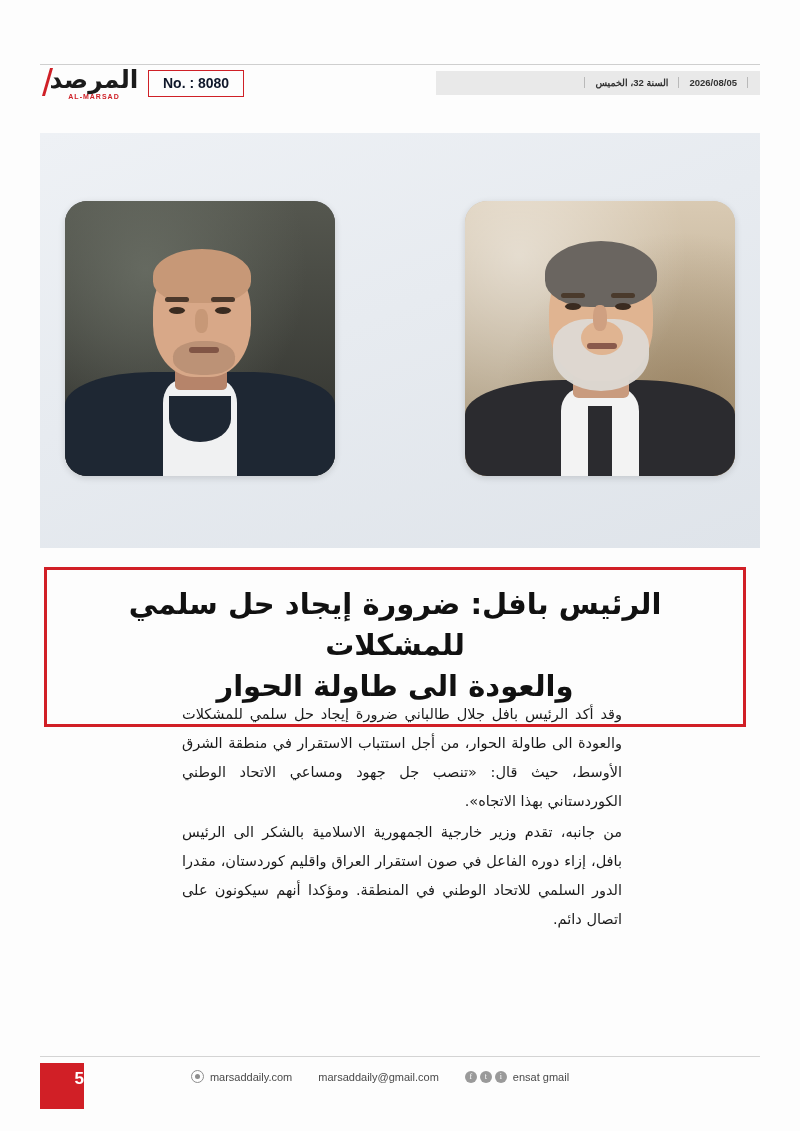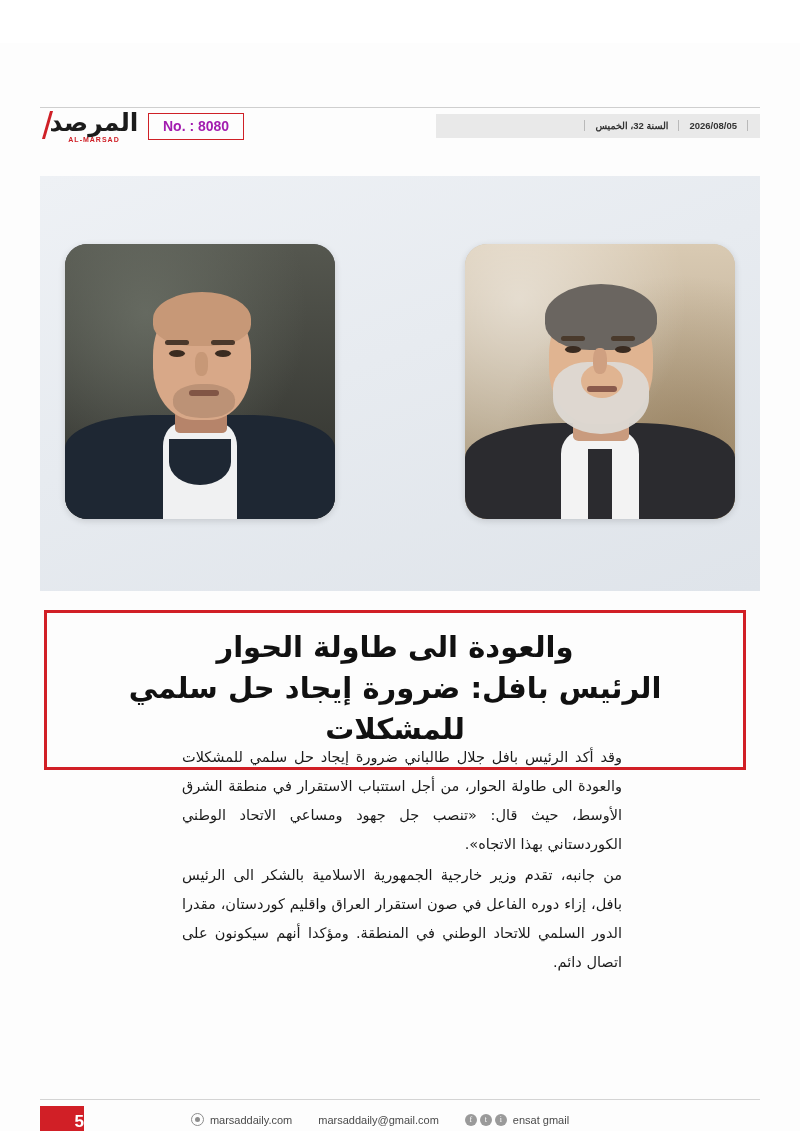--- a/index.html
+++ b/index.html
@@ -12,21 +12,20 @@
     height: 1131px;
     position: relative;
     font-family: "DejaVu Sans", "Liberation Sans", sans-serif;
     overflow: hidden;
   }
 
   .page {
     position: absolute;
     inset: 0;
     background: #fdfdfd;
-    margin-top: 43px;
   }
 
   
   .header {
     position: absolute;
     top: 64px;
     left: 40px;
     right: 40px;
     height: 38px;
   }
@@ -80,21 +79,21 @@
     top: 2px;
     width: 3px;
     height: 28px;
     background: #cf2027;
     transform: skewX(-16deg);
   }
   .issue-box {
     flex: 0 0 auto;
     margin-right: 14px;
     border: 1px solid #cf2027;
-    color: #a21caf;
+    color: #0f172a;
     font-family: "Liberation Sans", sans-serif;
     font-size: 14px;
     font-weight: bold;
     padding: 5px 14px 6px 14px;
     line-height: 1;
     direction: ltr;
   }
   .header-spacer { flex: 1 1 auto; }
   .date-box {
     flex: 0 0 auto;
@@ -342,22 +341,22 @@
         <div class="eye" style="left:150px;top:106px;"></div>
         <div style="position:absolute;left:130px;top:108px;width:13px;height:24px;border-radius:40%;background:#c79877;"></div>
         <div class="mouth" style="left:124px;top:146px;background:#8c5a4a;"></div>
         <div style="position:absolute;left:108px;top:140px;width:62px;height:34px;border-radius:45%;background:rgba(90,70,55,0.22);"></div>
       </div>
     </div>
 
   </div>
 
   <div class="headline-box">
+    <div class="headline-line">الرئيس بافل: ضرورة إيجاد حل سلمي للمشكلات</div>
     <div class="headline-line">والعودة الى طاولة الحوار</div>
-    <div class="headline-line">الرئيس بافل: ضرورة إيجاد حل سلمي للمشكلات</div>
   </div>
 
   <div class="body-col">
     <p>وقد أكد الرئيس بافل جلال طالباني ضرورة إيجاد حل سلمي للمشكلات والعودة الى طاولة الحوار، من أجل استتباب الاستقرار في منطقة الشرق الأوسط، حيث قال: «تنصب جل جهود ومساعي الاتحاد الوطني الكوردستاني بهذا الاتجاه».</p>
     <p>من جانبه، تقدم وزير خارجية الجمهورية الاسلامية بالشكر الى الرئيس بافل، إزاء دوره الفاعل في صون استقرار العراق واقليم كوردستان، مقدرا الدور السلمي للاتحاد الوطني في المنطقة. ومؤكدا أنهم سيكونون على اتصال دائم.</p>
   </div>
 
   <div class="footer-rule"></div>
 
   <div class="page-num">5</div>

